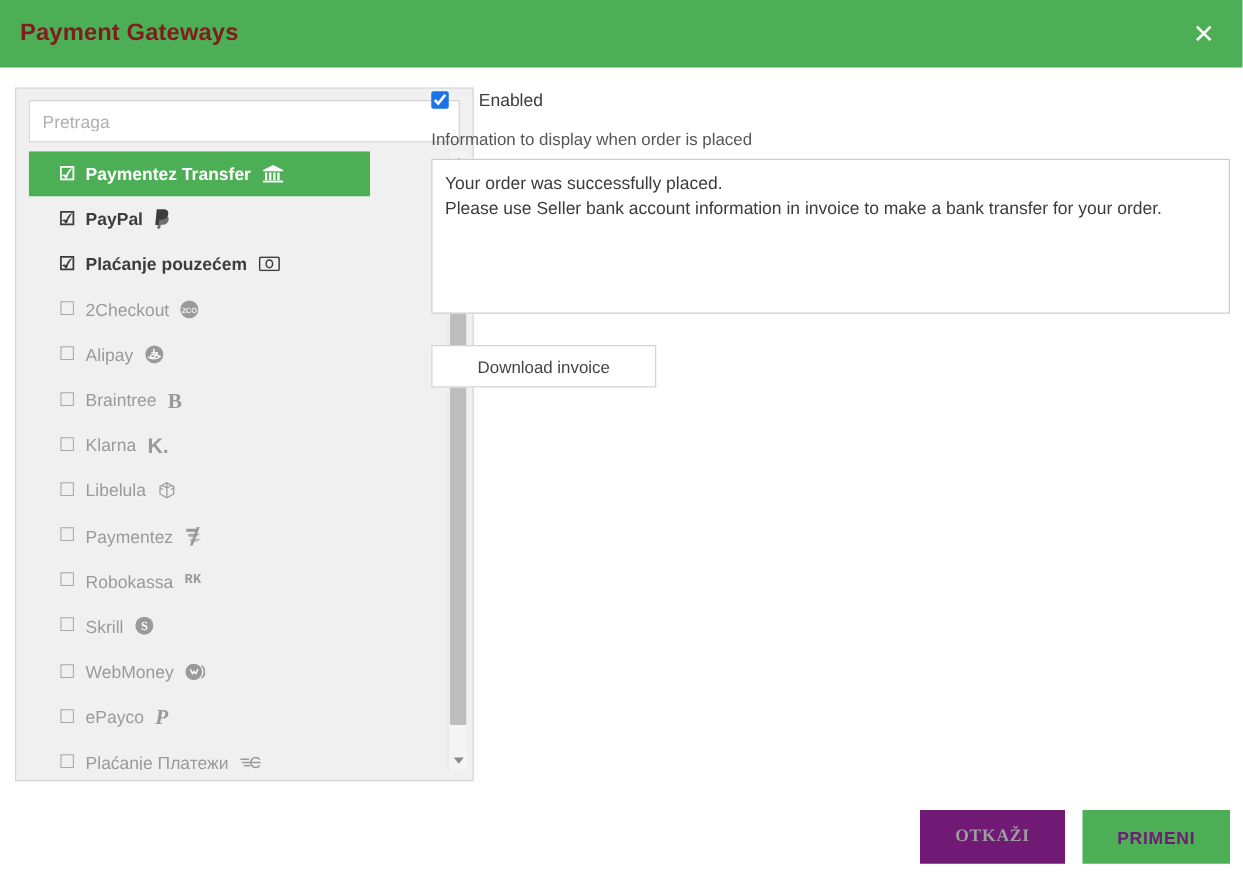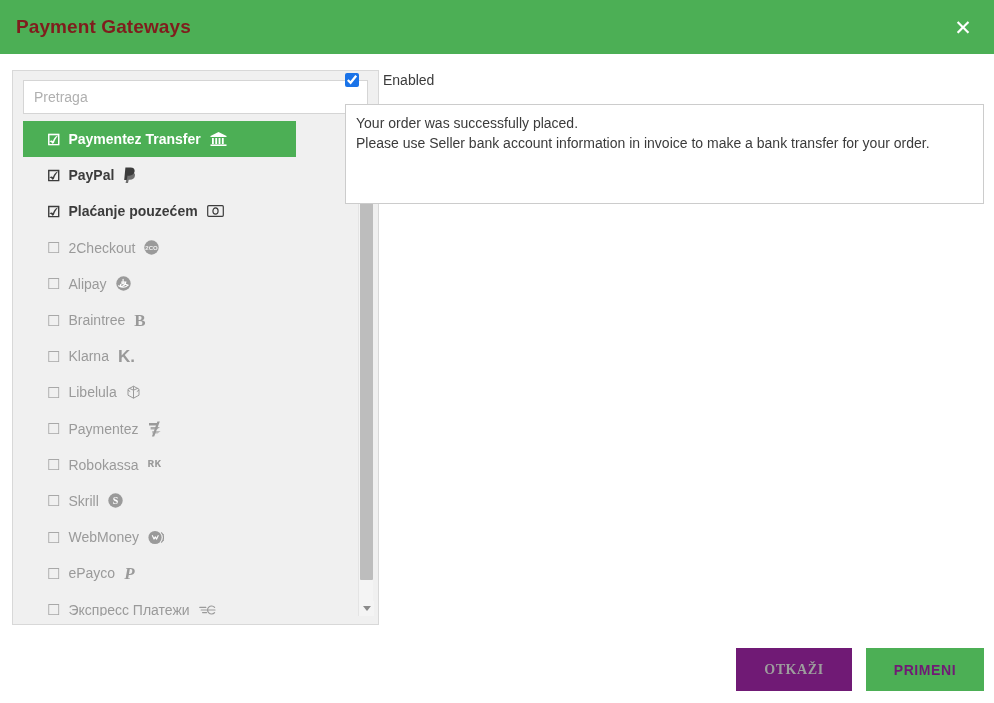--- a/index.html
+++ b/index.html
@@ -170,21 +170,21 @@
   .enabled-row .lbl {
     font-size: 14px;
     color: #3b3b3b;
   }
   .field-label {
     font-size: 13.5px;
     color: #565656;
     margin-bottom: 8px;
   }
   .info-textarea {
-    width: 639px; height: 100px;
+    width: 639px; height: 124px;
     border: 1px solid #cccccc;
     background: #ffffff;
     font-family: "Liberation Sans", sans-serif;
     font-size: 14px;
     color: #3b3b3b;
     line-height: 1.45;
     padding: 8px 10px;
     resize: none;
     outline: none;
   }
@@ -365,21 +365,21 @@
         </div>
         <div class="gw-item off">
           <span class="cb">☐</span>
           <span class="label">ePayco</span>
           <span class="logo">
             <span class="txtlogo" style="color:#9a9a9a;font-family:'Liberation Serif',serif;font-style:italic;">P</span>
           </span>
         </div>
         <div class="gw-item off">
           <span class="cb">☐</span>
-          <span class="label">Экспресс Платежи</span>
+          <span class="label">Plaćanje Платежи</span>
           <span class="logo">
             <svg width="17" height="12" viewBox="0 0 17 12" fill="none" stroke="#9a9a9a" stroke-width="1.2" stroke-linecap="round">
               <path d="M0.8 3.4h6M2.2 6h5.4M3.6 8.6h4"></path>
               <path d="M15.6 3.4a4 4 0 1 0 0 5.2"></path>
               <path d="M9.4 6h6.6"></path>
             </svg>
           </span>
         </div>
       </div>
   </div>
@@ -395,22 +395,26 @@
   </div>
 </div>
 
 <div class="right-panel">
 
   <div class="enabled-row">
     <input class="native-cb" type="checkbox" checked="" style="">
     <span class="lbl">Enabled</span>
   </div>
 
+  <div class="field-label">Information to display when order is placed</div>
 
   <textarea class="info-textarea" style="">Your order was successfully placed.
 Please use Seller bank account information in invoice to make a bank transfer for your order.</textarea>
 
+  <div>
+    <button class="dl-btn">Download invoice</button>
+  </div>
 </div>
 
 <div class="footer">
   <button class="btn btn-cancel">OTKAŽI</button>
   <button class="btn btn-apply">PRIMENI</button>
 </div>
 
 </body></html>

